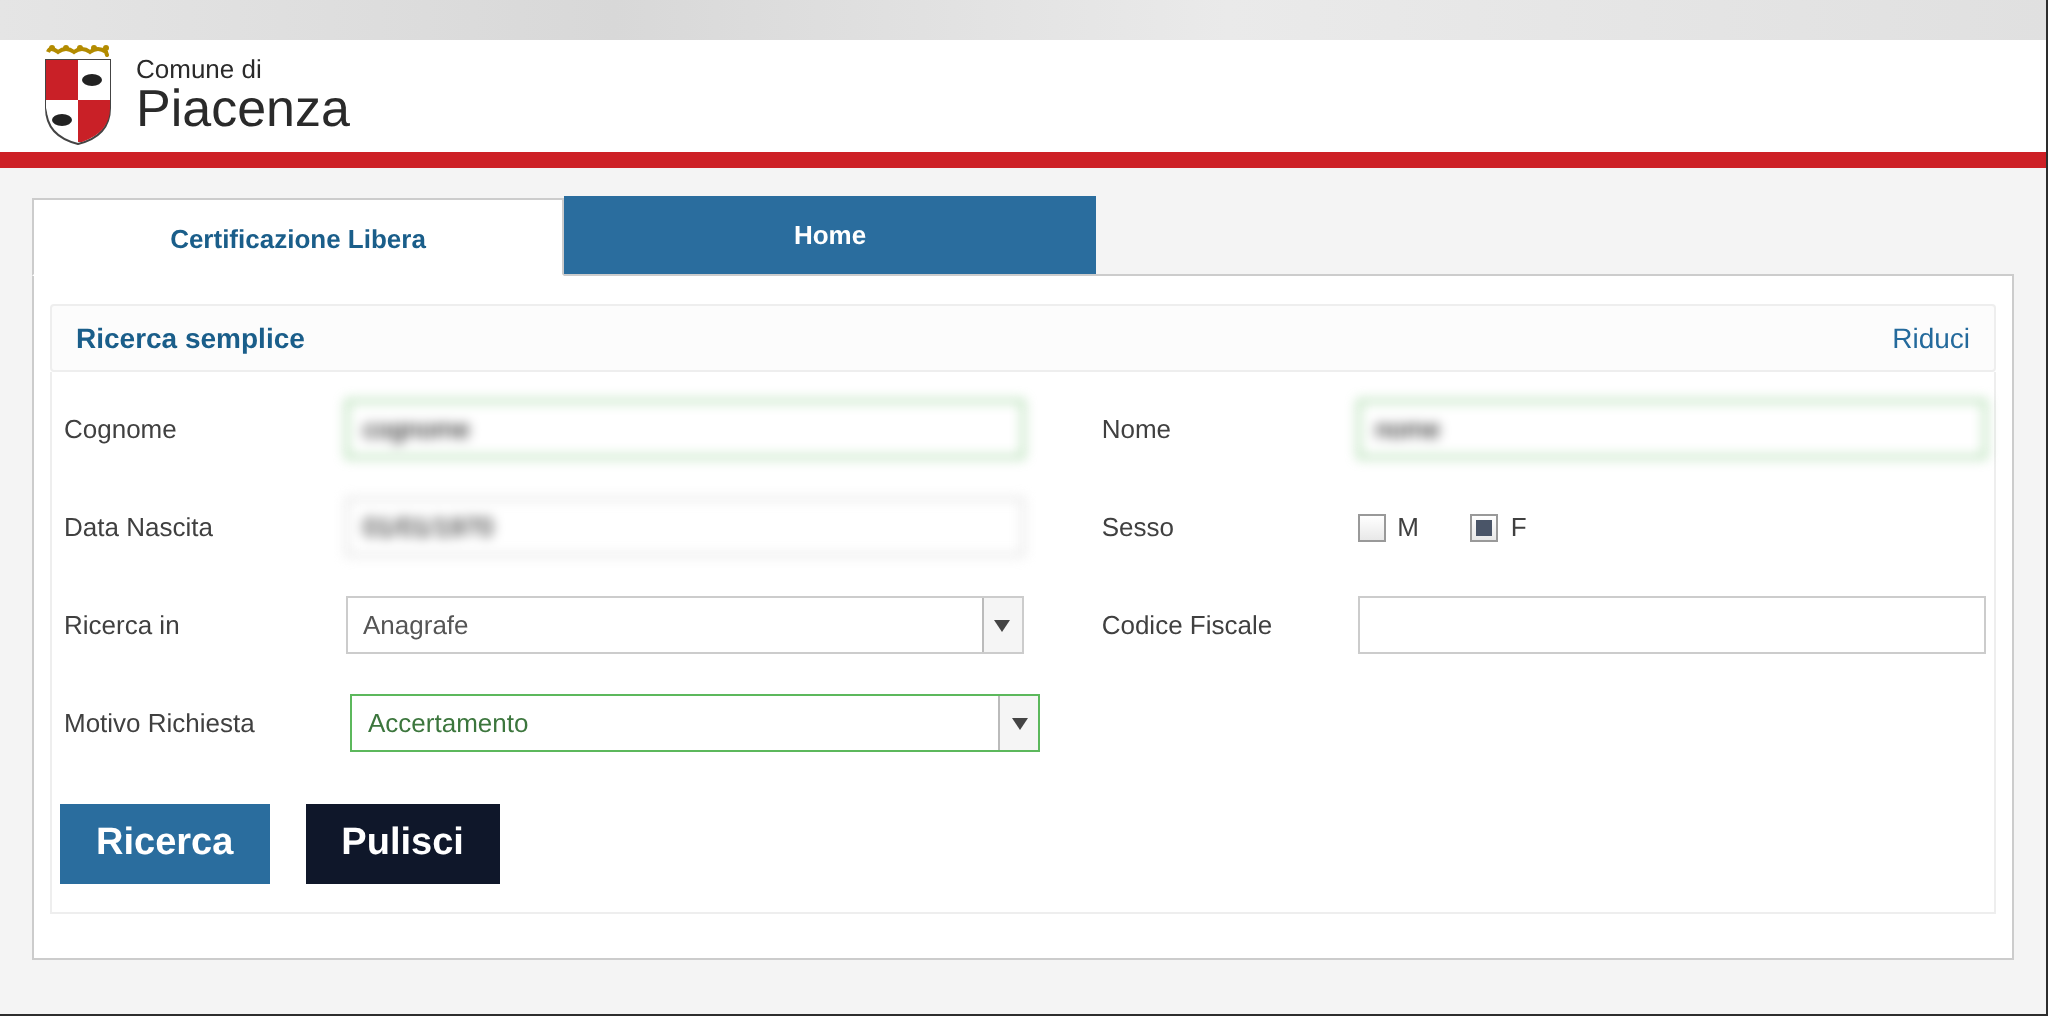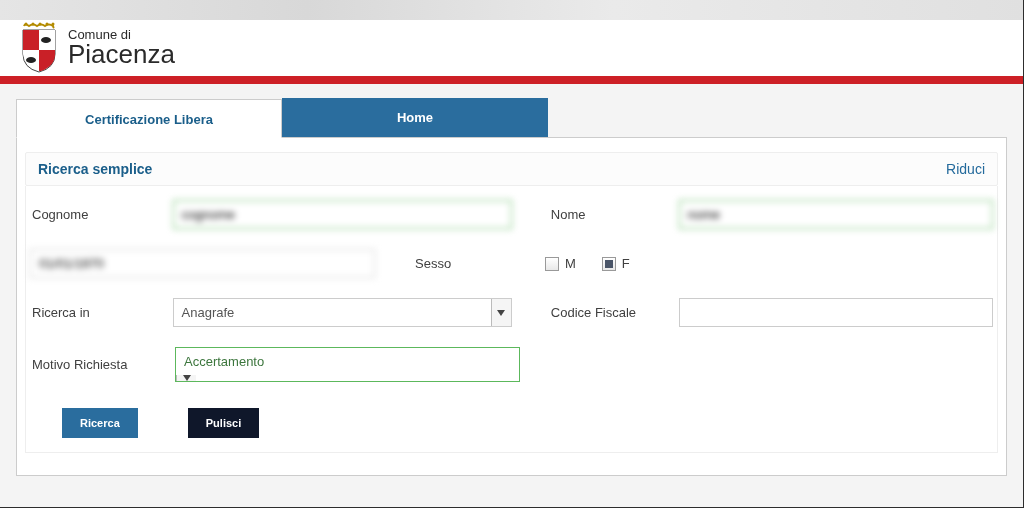--- a/index.html
+++ b/index.html
@@ -107,21 +107,21 @@
     }
     input[type="text"].validated {
       border: 1px solid #5cb85c;
     }
     .date-input { width: 150px; }
     .select-wrap {
       display: flex;
       width: 100%;
       border: 1px solid #ccc;
     }
-    .select-wrap.validated { border: 1px solid #5cb85c; flex-direction: column; }
+    .select-wrap.validated { border: 1px solid #5cb85c; }
     .select-wrap .sel-text {
       flex: 1;
       padding: 6px 8px;
       background: #fff;
       font-size: 13px;
     }
     .select-wrap.validated .sel-text { color: #3c763d; }
     .select-wrap .sel-arrow {
       width: 20px;
       background: #f5f5f5;
@@ -154,24 +154,23 @@
     .buttons {
       margin-top: 26px;
       padding-left: 4px;
       display: flex;
       gap: 18px;
     }
     .btn {
       padding: 9px 18px;
       border: none;
       color: #fff;
-      font-size: 11px;
-      font-weight: bold;
-      cursor: pointer;
-      margin-left: 32px;
+      font-size: 19px;
+      font-weight: bold;
+      cursor: pointer;
     }
     .btn-primary { background: #2a6d9e; }
     .btn-secondary { background: #0f172a; }
     .blurred {
       filter: blur(3px);
       user-select: none;
     }
   </style>
 </head>
 <body>
@@ -219,20 +218,21 @@
         <input type="text" class="validated blurred" value="cognome" style="">
       </div>
       <div class="col-gap"></div>
       <div class="col-label-r"><label>Nome</label></div>
       <div class="col-input-r">
         <input type="text" class="validated blurred" value="nome" style="">
       </div>
     </div>
 
     <div class="row">
+      <div class="col-label-l"><label>Data Nascita</label></div>
       <div class="col-input-l">
         <input type="text" class="date-input blurred" value="01/01/1970" style="">
       </div>
       <div class="col-gap"></div>
       <div class="col-label-r"><label>Sesso</label></div>
       <div class="col-input-r">
         <div class="check-group">
           <div class="check-item">
             <div class="checkbox"></div>
             <label>M</label>

